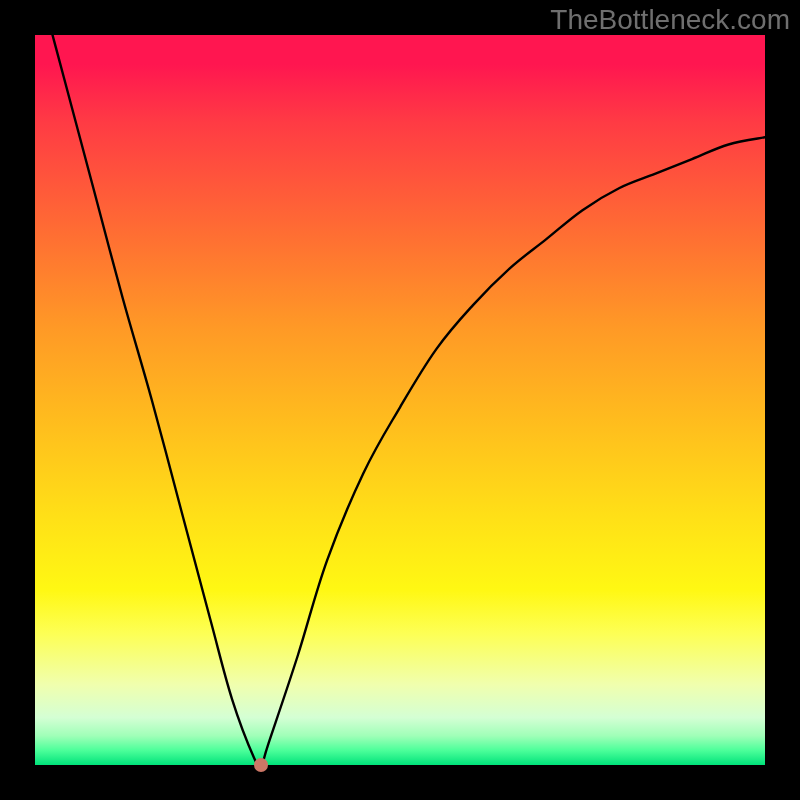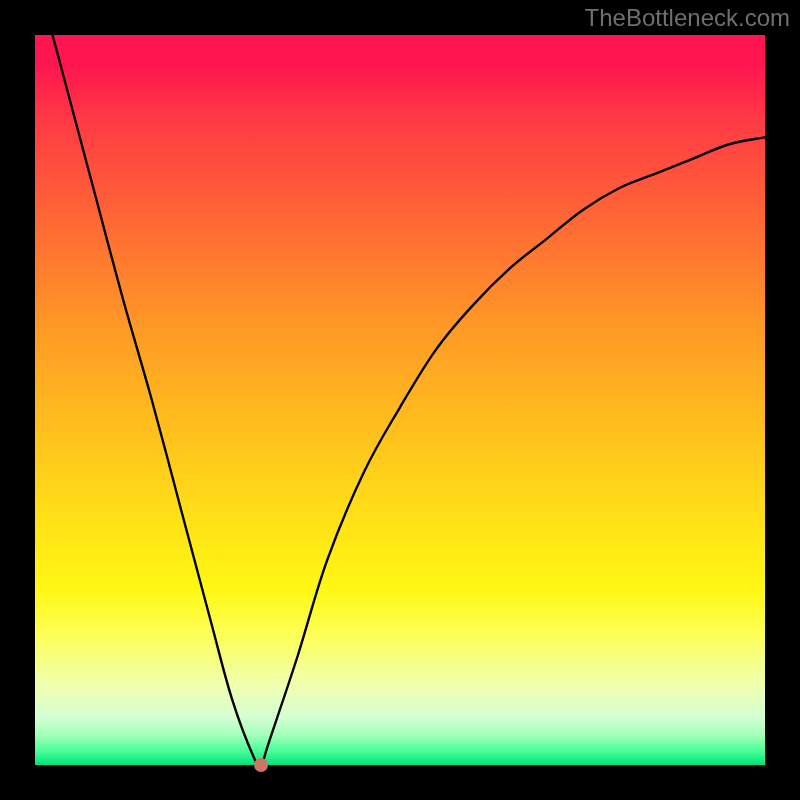--- a/index.html
+++ b/index.html
@@ -14,21 +14,21 @@
     position: relative;
     width: 800px;
     height: 800px;
     background: #000;
   }
   .watermark {
     position: absolute;
     top: 4px;
     right: 10px;
     font-family: Arial, Helvetica, sans-serif;
-    font-size: 24px;
+    font-size: 28px;
     font-weight: 500;
     color: #6f6f6f;
     letter-spacing: 0px;
     z-index: 3;
   }
   .plot-area {
     position: absolute;
     left: 35px;
     top: 35px;
     width: 730px;

